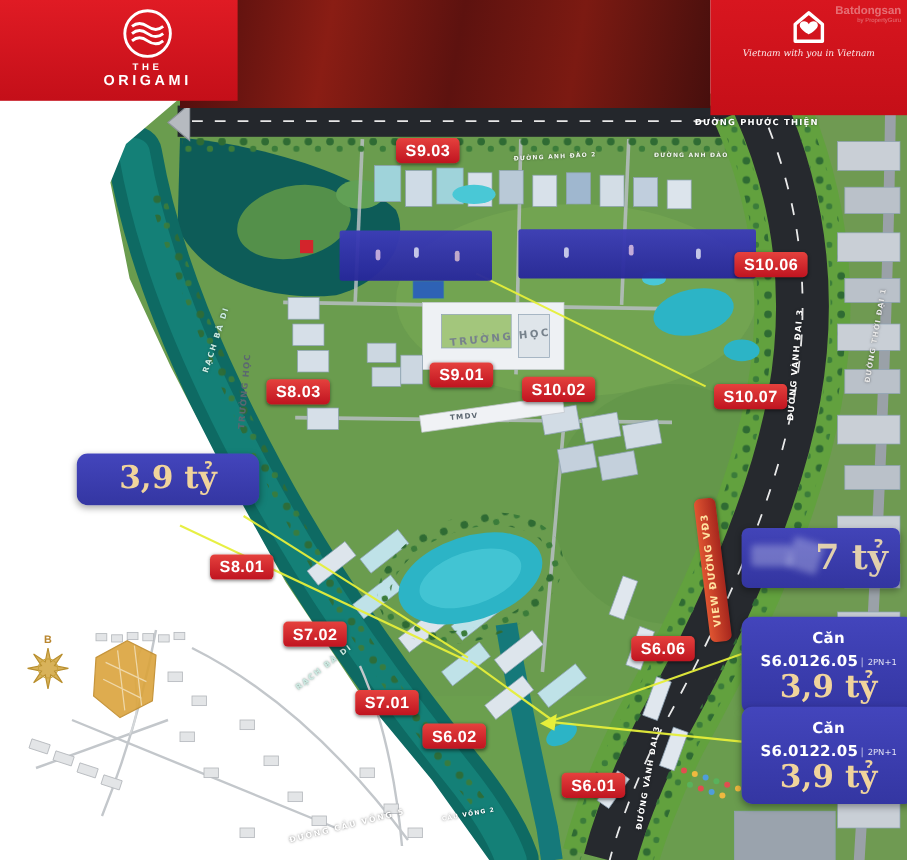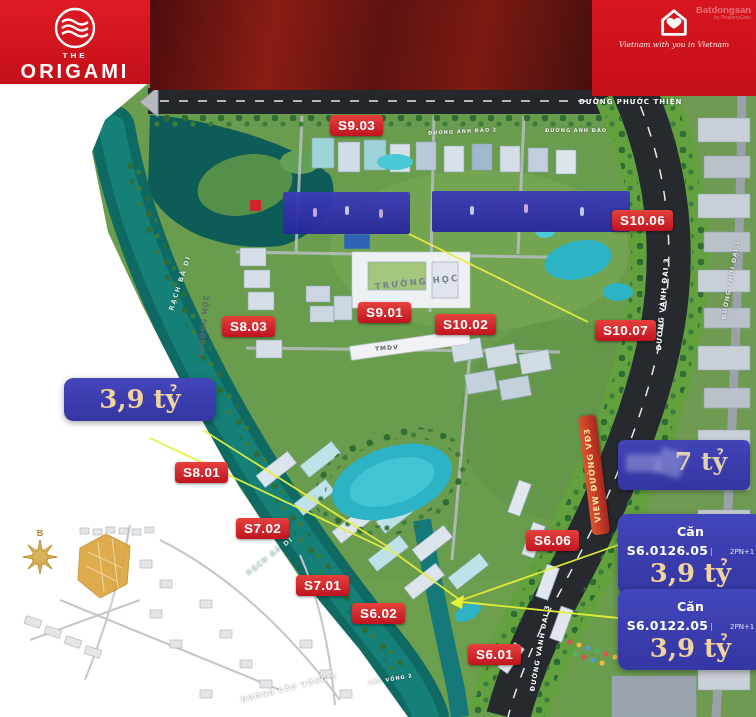--- a/index.html
+++ b/index.html
@@ -2,27 +2,27 @@
 <html><head>
 <meta charset="utf-8">
 <style>
   html,body{margin:0;padding:0;background:#777;}
   .stage{position:relative;width:756px;height:717px;overflow:hidden;background:#fff;
          font-family:"Liberation Sans",sans-serif;}
   svg{display:block}
 
   
   .hdr-left{position:absolute;left:0;top:0;width:150px;height:84px;
-    background:linear-gradient(180deg,#e01b24,#c40f19);z-index:30;text-align:center;}
+    background:linear-gradient(180deg,#e01b24,#c40f19);z-index:30;text-align:center;padding-left:48px;}
   .hdr-mid{position:absolute;left:150px;top:0;width:442px;height:90px;z-index:29;
     background:linear-gradient(100deg,#4c0d0d,#8a1d14 28%,#5d120f 52%,#7c1a12 74%,#470f0d);}
   .hdr-right{position:absolute;left:592px;top:0;width:164px;height:96px;z-index:30;
     background:linear-gradient(180deg,#d8161f,#c50f18);text-align:center;color:#fff;}
   .origami-the{font-size:8px;font-weight:700;letter-spacing:3px;color:#fff;margin-top:1px;}
-  .origami-name{font-size:20px;font-weight:700;letter-spacing:3px;color:#fff;text-align:center;}
+  .origami-name{font-size:12px;font-weight:700;letter-spacing:3px;color:#fff;text-align:center;}
   .vg-script{font-family:"DejaVu Serif",serif;font-style:italic;font-weight:700;
     font-size:19px;margin-top:-2px;}
   .vg-tagline{font-family:"DejaVu Serif",serif;font-style:italic;font-size:7.5px;opacity:.9;}
   .bds-mark{position:absolute;right:5px;top:5px;text-align:right;opacity:.38;line-height:1.1;}
   .bds-1{font-size:9.5px;font-weight:700;}
   .bds-2{font-size:5px;}
 
   
   .blabel{position:absolute;z-index:40;background:linear-gradient(180deg,#e5413d,#c01420);
     color:#fff;font-weight:700;font-size:13.5px;letter-spacing:.4px;padding:3px 8px;
@@ -38,27 +38,27 @@
   .hwy-pill{left:534px;top:466px;width:120px;height:12px;padding:3px 0;text-align:center;
     font-size:8px;letter-spacing:1px;color:#ffe2a0;transform:rotate(-97deg);
     background:linear-gradient(180deg,#e05531,#a6261d);}
 
   
   .callout{position:absolute;z-index:42;background:linear-gradient(180deg,#4345bc,#3436a2);
     border-radius:9px;color:#fff;text-align:center;padding:7px 6px 8px;
     box-shadow:0 2px 6px rgba(0,0,0,.35);font-family:"DejaVu Sans",sans-serif;}
   .callout .unit{font-size:12.5px;font-weight:700;letter-spacing:.2px;}
   .callout .type{font-size:7px;font-weight:400;opacity:.85;border-left:1px solid rgba(255,255,255,.6);
-    padding-left:18px;margin-left:3px;vertical-align:1px;}
+    padding-left:4px;margin-left:3px;vertical-align:1px;}
   .callout .price{font-family:"DejaVu Serif",serif;font-weight:700;font-size:26px;
     color:#f0d49c;line-height:1.08;}
   .faded-box{position:absolute;z-index:42;left:618px;top:440px;width:132px;height:50px;
     background:linear-gradient(180deg,#4244b8,#3335a0);border-radius:6px;box-shadow:0 2px 5px rgba(0,0,0,.3);}
-  .faded-box .price{position:absolute;right:23px;top:7px;font-family:"DejaVu Serif",serif;
-    font-weight:700;font-size:25px;color:#ead7ae;opacity:.95;}
+  .faded-box .price{position:absolute;right:10px;top:7px;font-family:"DejaVu Serif",serif;
+    font-weight:700;font-size:29px;color:#ead7ae;opacity:.95;}
   .smudge{position:absolute;background:rgba(235,238,255,.30);filter:blur(2.5px);border-radius:3px;}
 
   
   .roadlabel{position:absolute;z-index:35;color:#fff;font-weight:700;white-space:nowrap;
     font-family:"DejaVu Sans",sans-serif;letter-spacing:1px;
     text-shadow:0 0 2px rgba(0,0,0,.55);transform-origin:center center;text-align:center;}
   .darktext{color:#5c6771;text-shadow:none;}
   .tealtext{color:#cdeae2;text-shadow:0 0 2px rgba(0,40,30,.6);}
 
   

